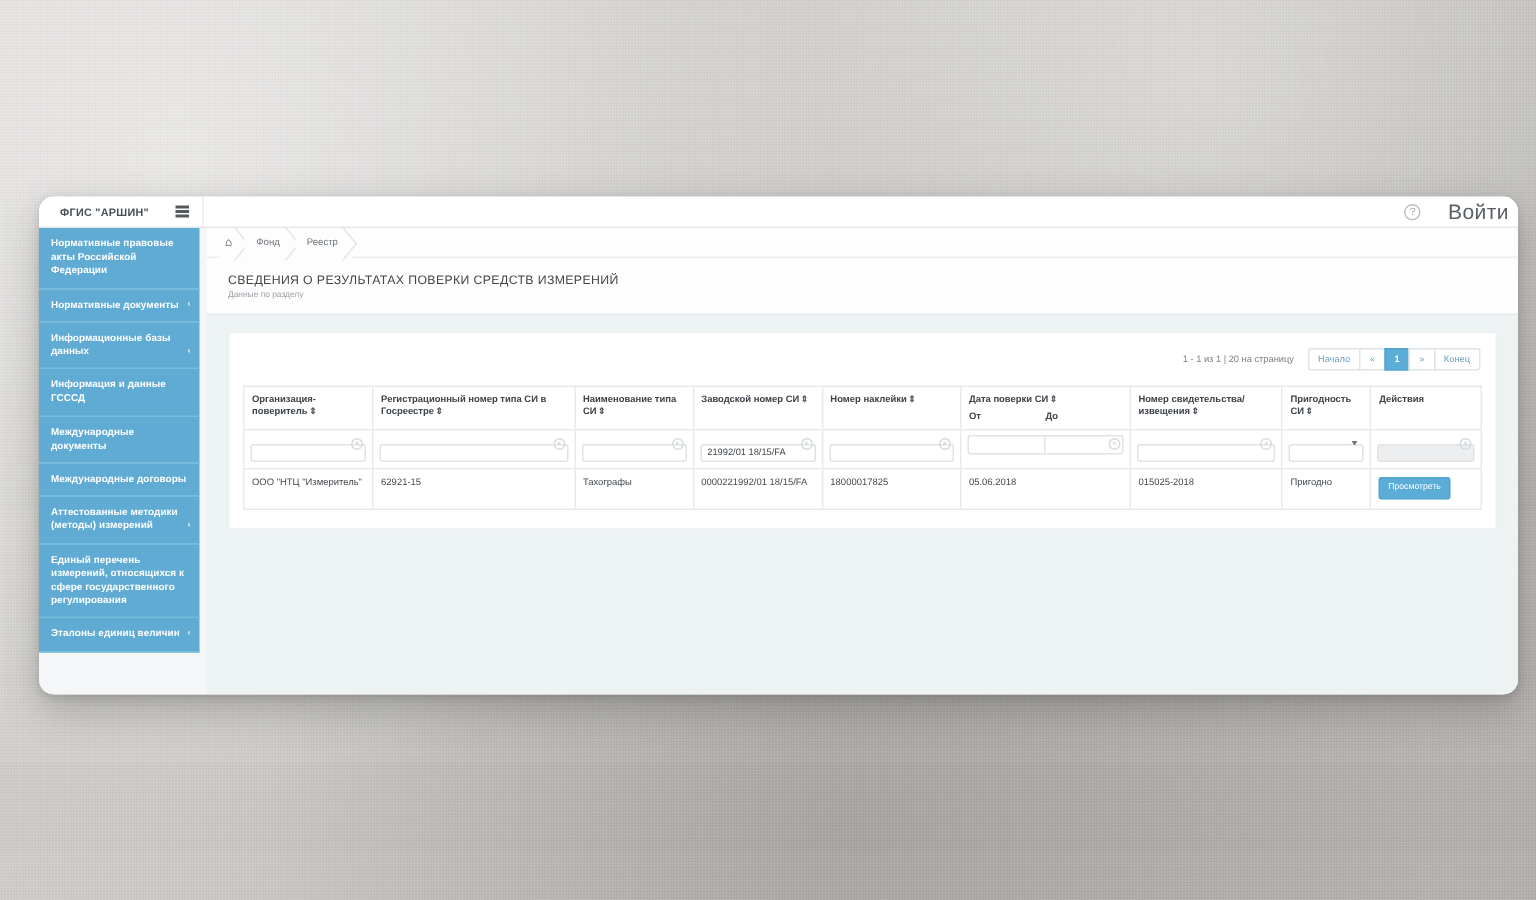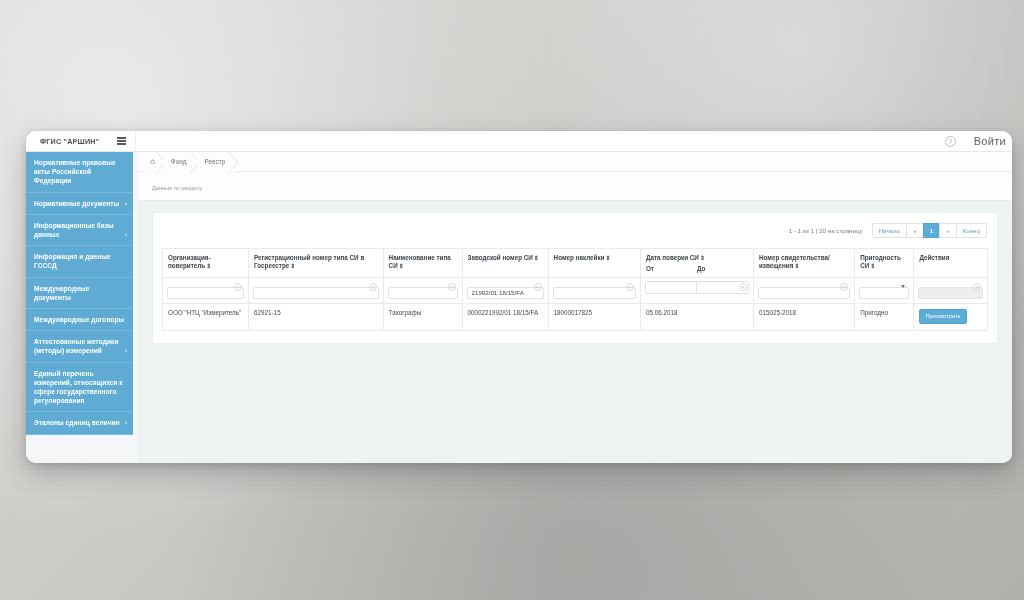--- a/index.html
+++ b/index.html
@@ -63,21 +63,21 @@
   .hamburger { display: flex; flex-direction: column; gap: 1.6px; }
   .hamburger i { display:block; width: 9px; height: 1.3px; background:#56595d; }
   .topbar-spacer { flex: 1; }
   .help-icon {
     width: 11px; height: 11px; border-radius: 50%;
     border: 1px solid #b9bec3; color: #9aa0a6;
     font-size: 7px; line-height: 9px; text-align: center;
     margin-right: 18px;
   }
   .login-link {
-    font-size: 11px; color: #5a5f64;
+    font-size: 14px; color: #5a5f64;
     margin-right: 6px; white-space: nowrap;
     letter-spacing: .3px;
   }
 
   
   #sidebar {
     position: absolute; left: 0; top: 21px;
     width: 112px; bottom: 0;
     background: #f4f6f7;
     overflow: hidden;
@@ -302,20 +302,21 @@
 
     <div class="breadcrumb-bar">
       <div class="crumb home">
         <span class="home-icon">⌂</span>
       </div>
       <div class="crumb">Фонд</div>
       <div class="crumb">Реестр</div>
     </div>
 
     <div class="page-head">
+      <div class="page-title">СВЕДЕНИЯ О РЕЗУЛЬТАТАХ ПОВЕРКИ СРЕДСТВ ИЗМЕРЕНИЙ</div>
       <div class="page-sub">Данные по разделу</div>
     </div>
 
     <div class="content-pad">
       <div class="card">
 
         <div class="pagination-row">
           <div class="page-info">1 - 1 из 1 | 20 на страницу</div>
           <div class="pager">
             <button>Начало</button>

